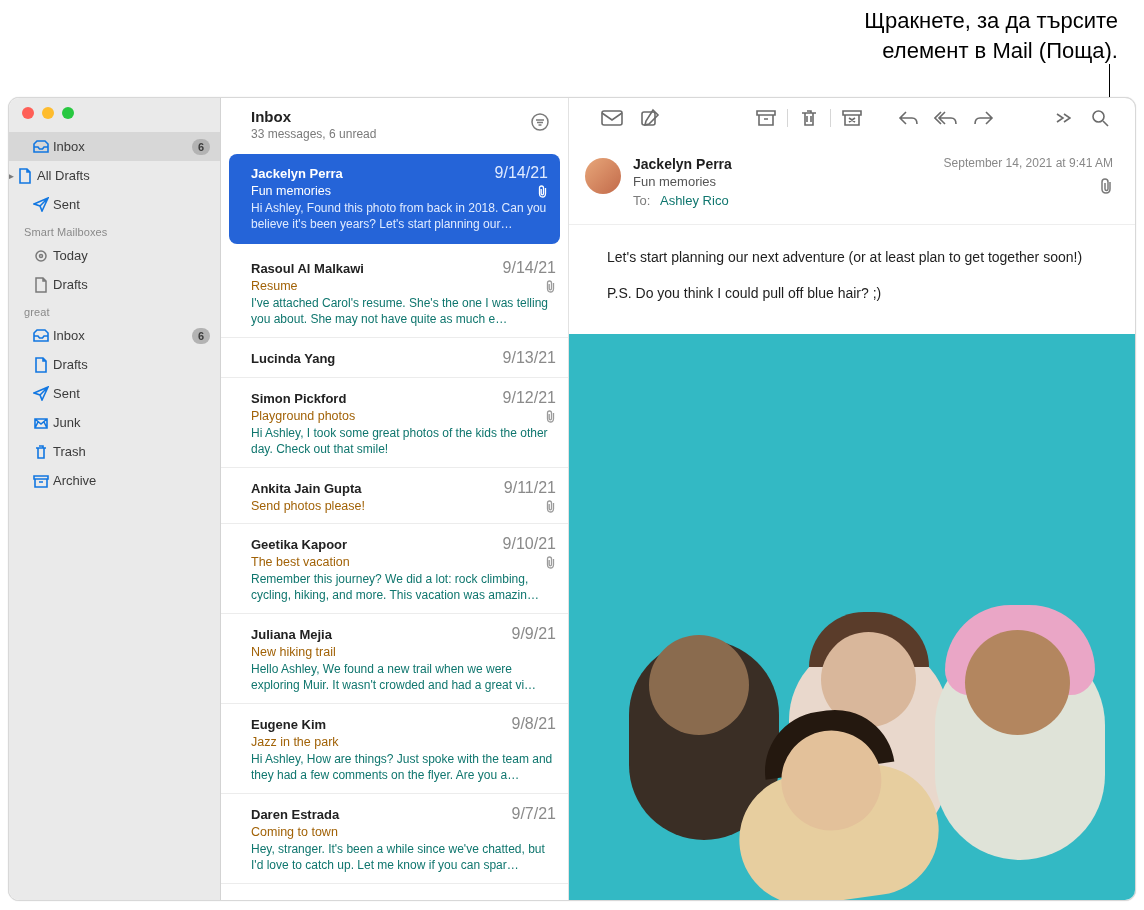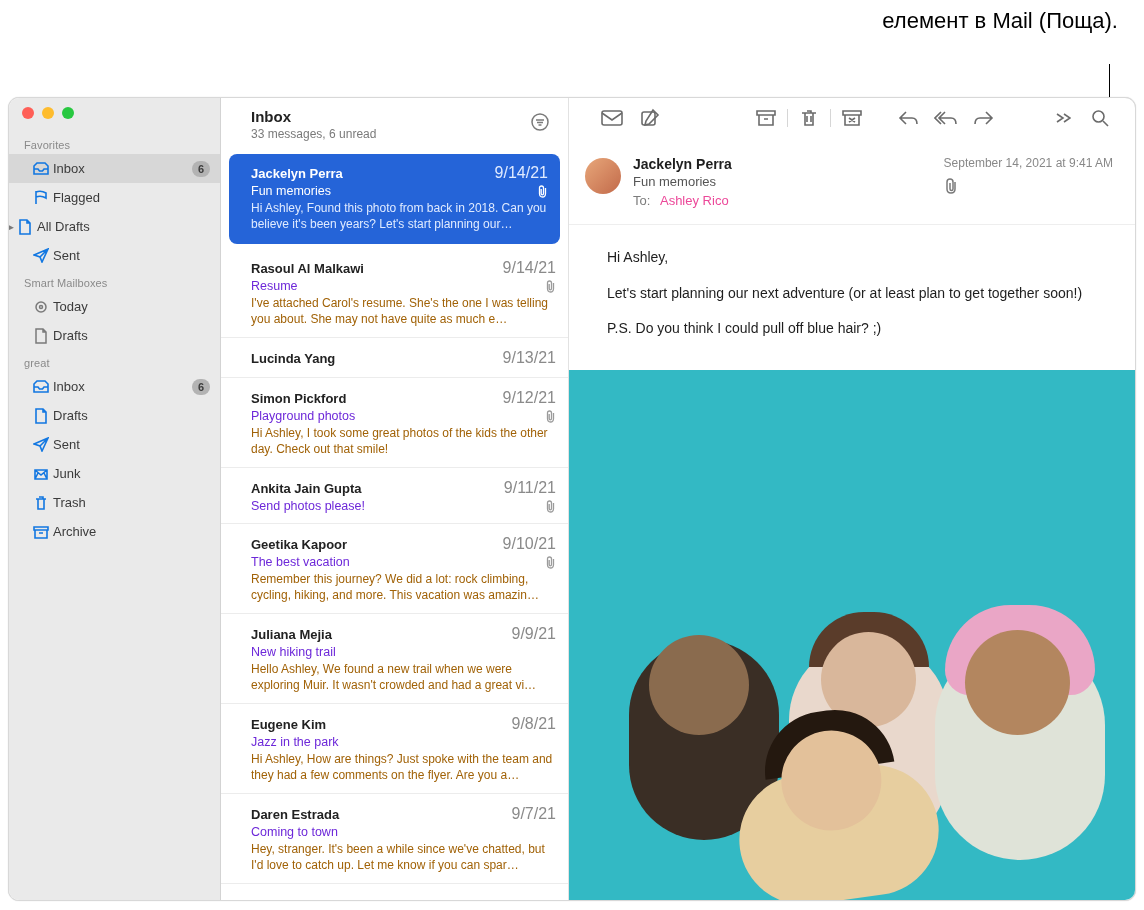--- a/index.html
+++ b/index.html
@@ -37,44 +37,44 @@
   .msglist-header .titleblk { line-height:1.25; }
   .msglist-header .title { font-size:15px; font-weight:700; color:#222; }
   .msglist-header .sub { font-size:12px; color:#7a7a7a; }
   .filterbtn { width:20px;height:20px; margin-top:4px; }
 
   .items { flex:1; overflow:hidden; }
   .msg { padding:11px 12px 10px 30px; border-bottom:1px solid #ececec; cursor:default; position:relative; }
   .msg .row1 { display:flex; justify-content:space-between; align-items:baseline; }
   .msg .sender { font-size:13px; font-weight:700; color:#222; }
   .msg .date { font-size:16px; color:#8a8a8a; }
-  .msg .subject { font-size:12.5px; color:#6d28d9; margin-top:2px; display:flex; justify-content:space-between; align-items:center; }
+  .msg .subject { font-size:12.5px; color:#a16207; margin-top:2px; display:flex; justify-content:space-between; align-items:center; }
   .msg .subject .clip { color:#9b9b9b; font-size:12px; }
-  .msg .preview { font-size:12px; color:#a16207; margin-top:2px; line-height:1.35; max-height:32px; overflow:hidden; }
+  .msg .preview { font-size:12px; color:#0f766e; margin-top:2px; line-height:1.35; max-height:32px; overflow:hidden; }
   .msg.selected { background:#2564d8; color:#fff; border-radius:8px; margin:4px 8px; border-bottom:none; padding:10px 12px 12px 22px; }
   .msg.selected .sender, .msg.selected .subject, .msg.selected .date, .msg.selected .preview,.msg.selected .clip { color:#fff; }
   .msg.selected .preview { color:#e0ebff; }
   .msg.selected .date { color:#dfeaff; }
 
   
   .reading { flex:1; height:100%; display:flex; flex-direction:column; }
   .toolbar { height:40px; display:flex; align-items:center; gap:0; padding:0 16px 0 24px; }
   .tb-btn { width:38px; height:28px; display:flex; align-items:center; justify-content:center; }
   .tb-sep { width:1px; height:18px; background:#d6d6d6; margin:0 2px; }
   .tb-spacer { flex:1; }
   .tb-icon { stroke:#6b6b6b; fill:none; stroke-width:1.6; }
 
   .msg-header { padding:18px 22px 16px 16px; border-bottom:1px solid #eee; display:flex; gap:12px; }
   .avatar { width:36px; height:36px; border-radius:50%; background:linear-gradient(135deg,#e8a77a,#c26a4a); flex:none; margin-top:2px;}
   .hdr-main{ flex:1; }
   .hdr-name { font-size:14px; font-weight:700; color:#1e1e1e; }
   .hdr-sub { font-size:13px; color:#555; margin-top:2px;}
   .hdr-to { font-size:13px; color:#7c7c7c; margin-top:4px;}
-  .hdr-to .toval{ color:#ec4899; margin-left:6px;}
-  .hdr-right { text-align:left; font-size:12px; color:#888; }
+  .hdr-to .toval{ color:#0f766e; margin-left:6px;}
+  .hdr-right { text-align:right; font-size:12px; color:#888; }
   .hdr-right .clip { margin-top:8px; font-size:13px; color:#9a9a9a;}
 
   .body { padding:22px 26px 16px 38px; font-size:14px; color:#1e1e1e; line-height:1.55; }
   .body p { margin-bottom:14px; }
 
   .photo { flex:1; background:#33b9c4; position:relative; overflow:hidden; }
   .ph-person{ position:absolute; border-radius:999px; }
   .ph1{ width:150px; height:200px; left:60px; bottom:60px; background:#3a2e25;}
   .ph1::after{content:"";position:absolute;top:-5px;left:20px;width:100px;height:100px;border-radius:50%;background:#8a6b4e;}
   .ph2{ width:160px; height:210px; left:220px; bottom:50px; background:#e9d8cc;}
@@ -84,50 +84,42 @@
   .ph3::after{content:"";position:absolute;top:-10px;left:30px;width:105px;height:105px;border-radius:50%;background:#b3865f;}
   .ph3h{position:absolute;top:-35px;left:10px;width:150px;height:90px;border-radius:80px 80px 30px 30px;background:#eaa6c6;}
   .ph4{ width:200px; height:130px; left:170px; bottom:0px; background:#e7ce9f; transform:rotate(-8deg);}
   .ph4::after{content:"";position:absolute;top:-40px;left:50px;width:100px;height:100px;border-radius:50%;background:#e3c19a;}
   .ph4h{position:absolute;top:-60px;left:35px;width:130px;height:60px;border-radius:70px 70px 0 0;background:#24180f;}
 </style>
 </head>
 <body>
 
 <div class="callout-wrap">
+  <div>Щракнете, за да търсите</div>
   <div>елемент в Mail (Поща).</div>
 </div>
 <div class="callout-line"></div>
 
 <div class="window">
 
   <div class="sidebar">
     <div class="traffic">
       <span class="t-close"></span>
       <span class="t-min"></span>
       <span class="t-max"></span>
     </div>
 
-    <div class="sb-section">Favorites</div>
     <div class="sb-item active indent">
       <span class="sb-icon">
           <svg width="16" height="14">
             <path class="ico-blue" d="M1 4 L4 1 H12 L15 4 V12 H1 Z M1 7 H5 L6.5 9 H9.5 L11 7 H15"></path>
           </svg>
         </span>
       <span class="lbl">Inbox</span>
       <span class="badge">6</span>
-    </div>
-    <div class="sb-item indent">
-      <span class="sb-icon">
-          <svg width="16" height="15">
-            <path class="ico-blue" d="M3 1 V14 M3 2 Q8 0 13 3 V8 Q8 5 3 7"></path>
-          </svg>
-        </span>
-      <span class="lbl">Flagged</span>
     </div>
     <div class="sb-item">
       <span class="disc">▶</span>
       <span class="sb-icon">
           <svg width="14" height="16">
             <path class="ico-blue" d="M2 1 H9 L12 4 V15 H2 Z M9 1 V4 H12"></path>
           </svg>
         </span>
       <span class="lbl">All Drafts</span>
     </div>
@@ -415,21 +407,20 @@
         <div>September 14, 2021 at 9:41 AM</div>
         <div class="clip">
           <svg width="14" height="16" style="display:inline">
               <path class="ico-gray" d="M11 4 V11 Q11 15 7 15 Q3 15 3 11 V4 Q3 1 6 1 Q9 1 9 4 V11 Q9 12.5 7.5 12.5 Q6 12.5 6 11 V5"></path>
             </svg>
         </div>
       </div>
     </div>
 
     <div class="body">
-      <p>Hi Ashley,</p>
       <p>Let's start planning our next adventure (or at least plan to get together soon!)</p>
       <p>P.S. Do you think I could pull off blue hair? ;)</p>
     </div>
 
     <div class="photo">
       <div class="ph-person ph1">
           <div></div>
         </div>
       <div class="ph-person ph2">
           <div class="ph2h"></div>

